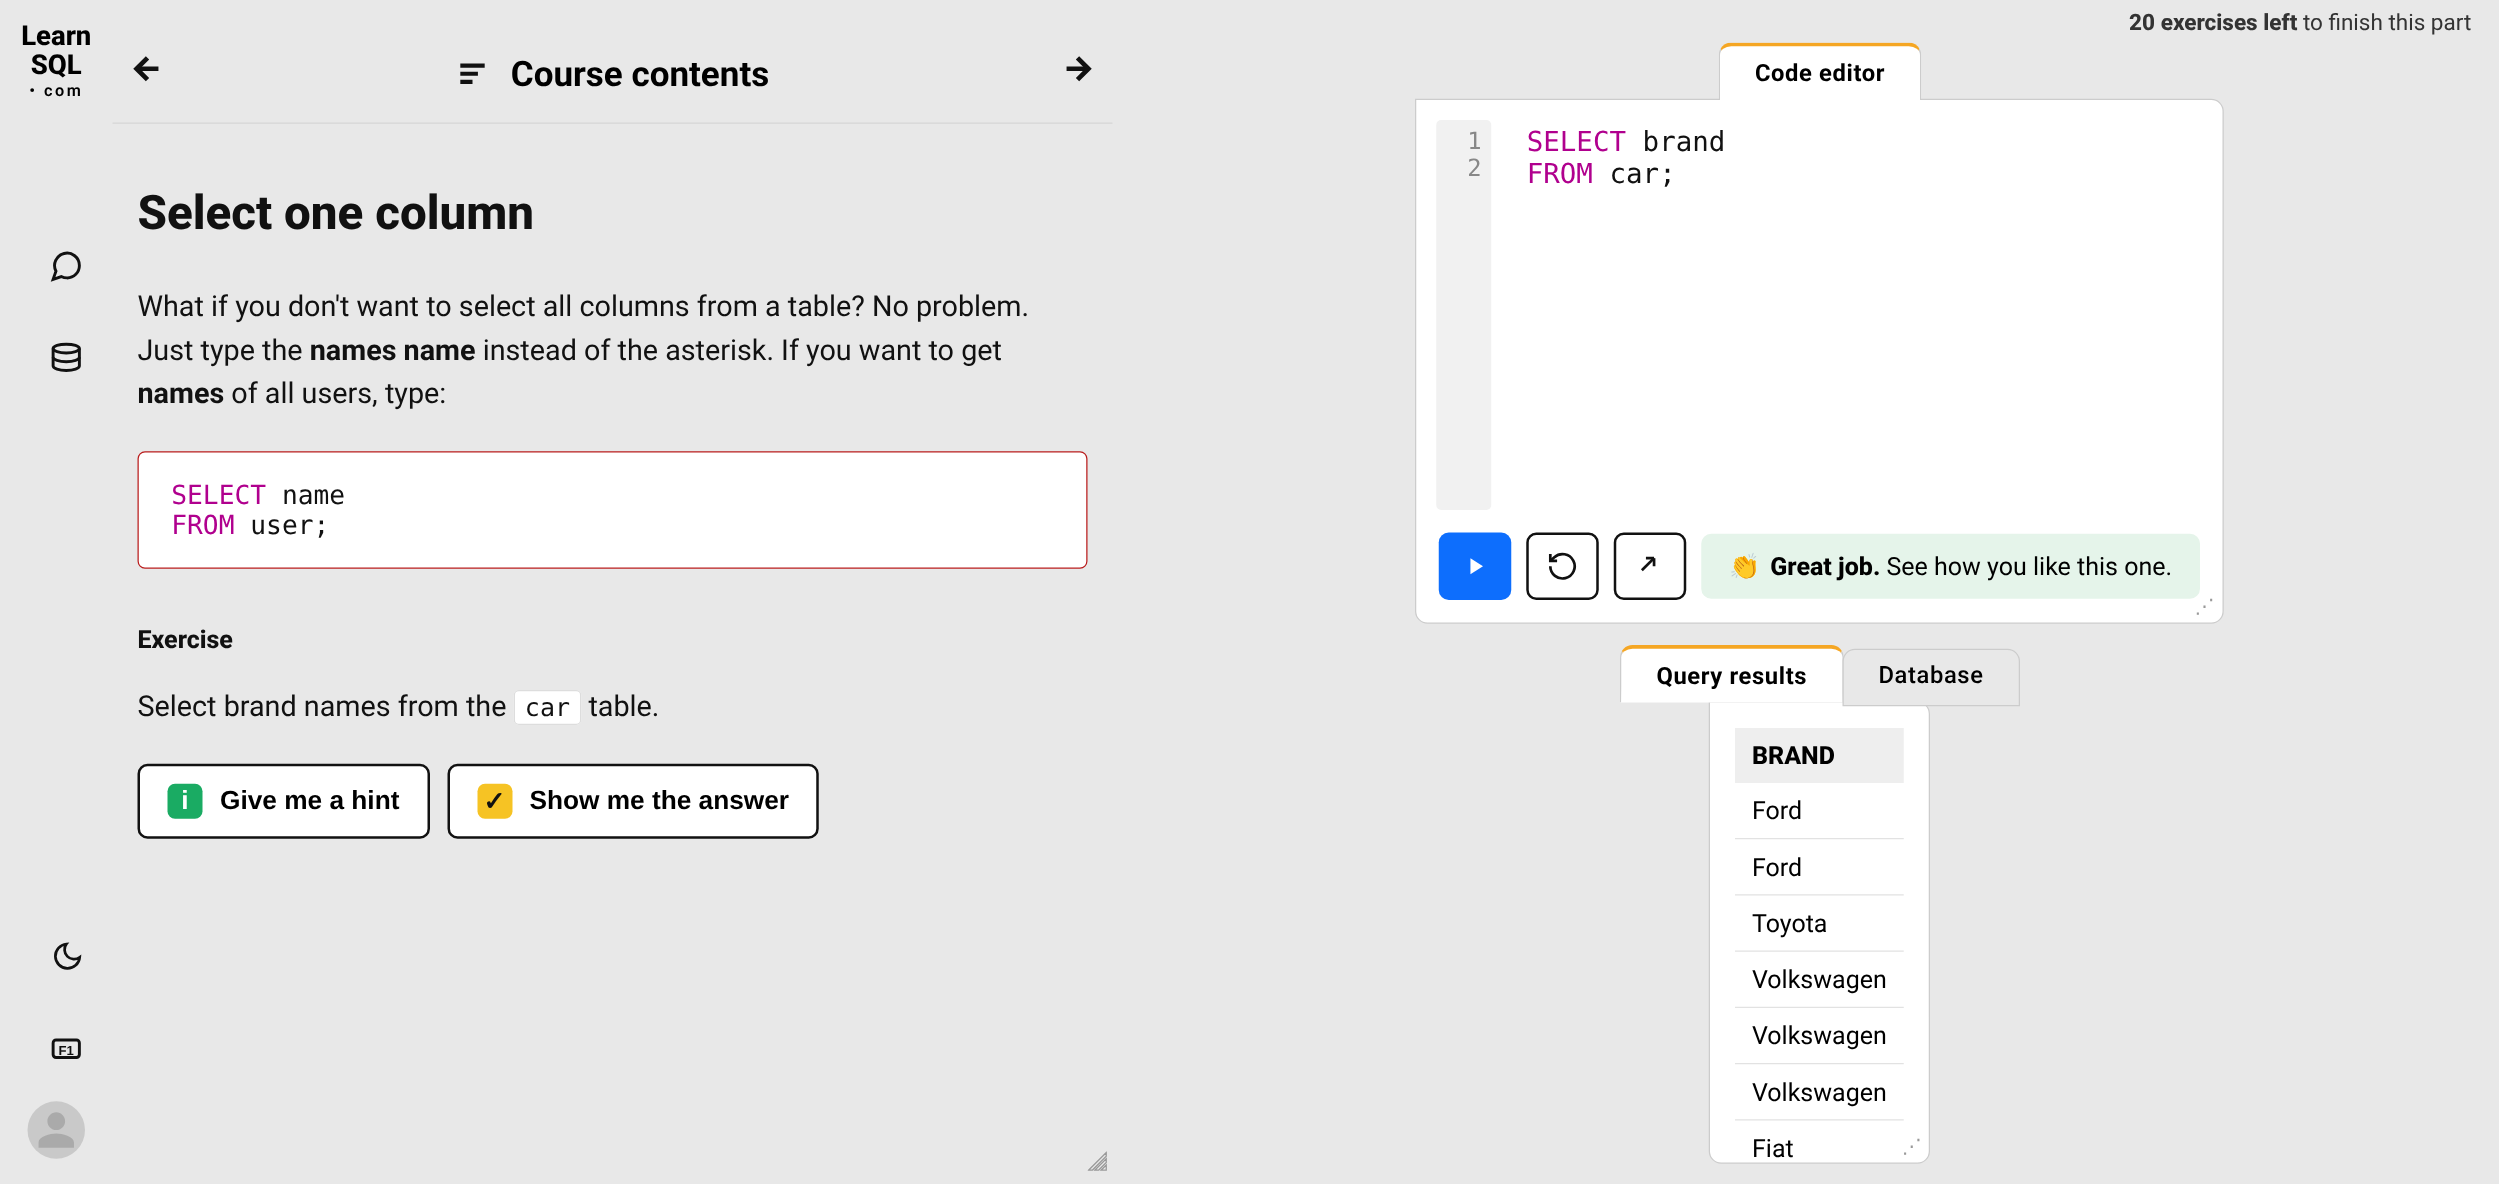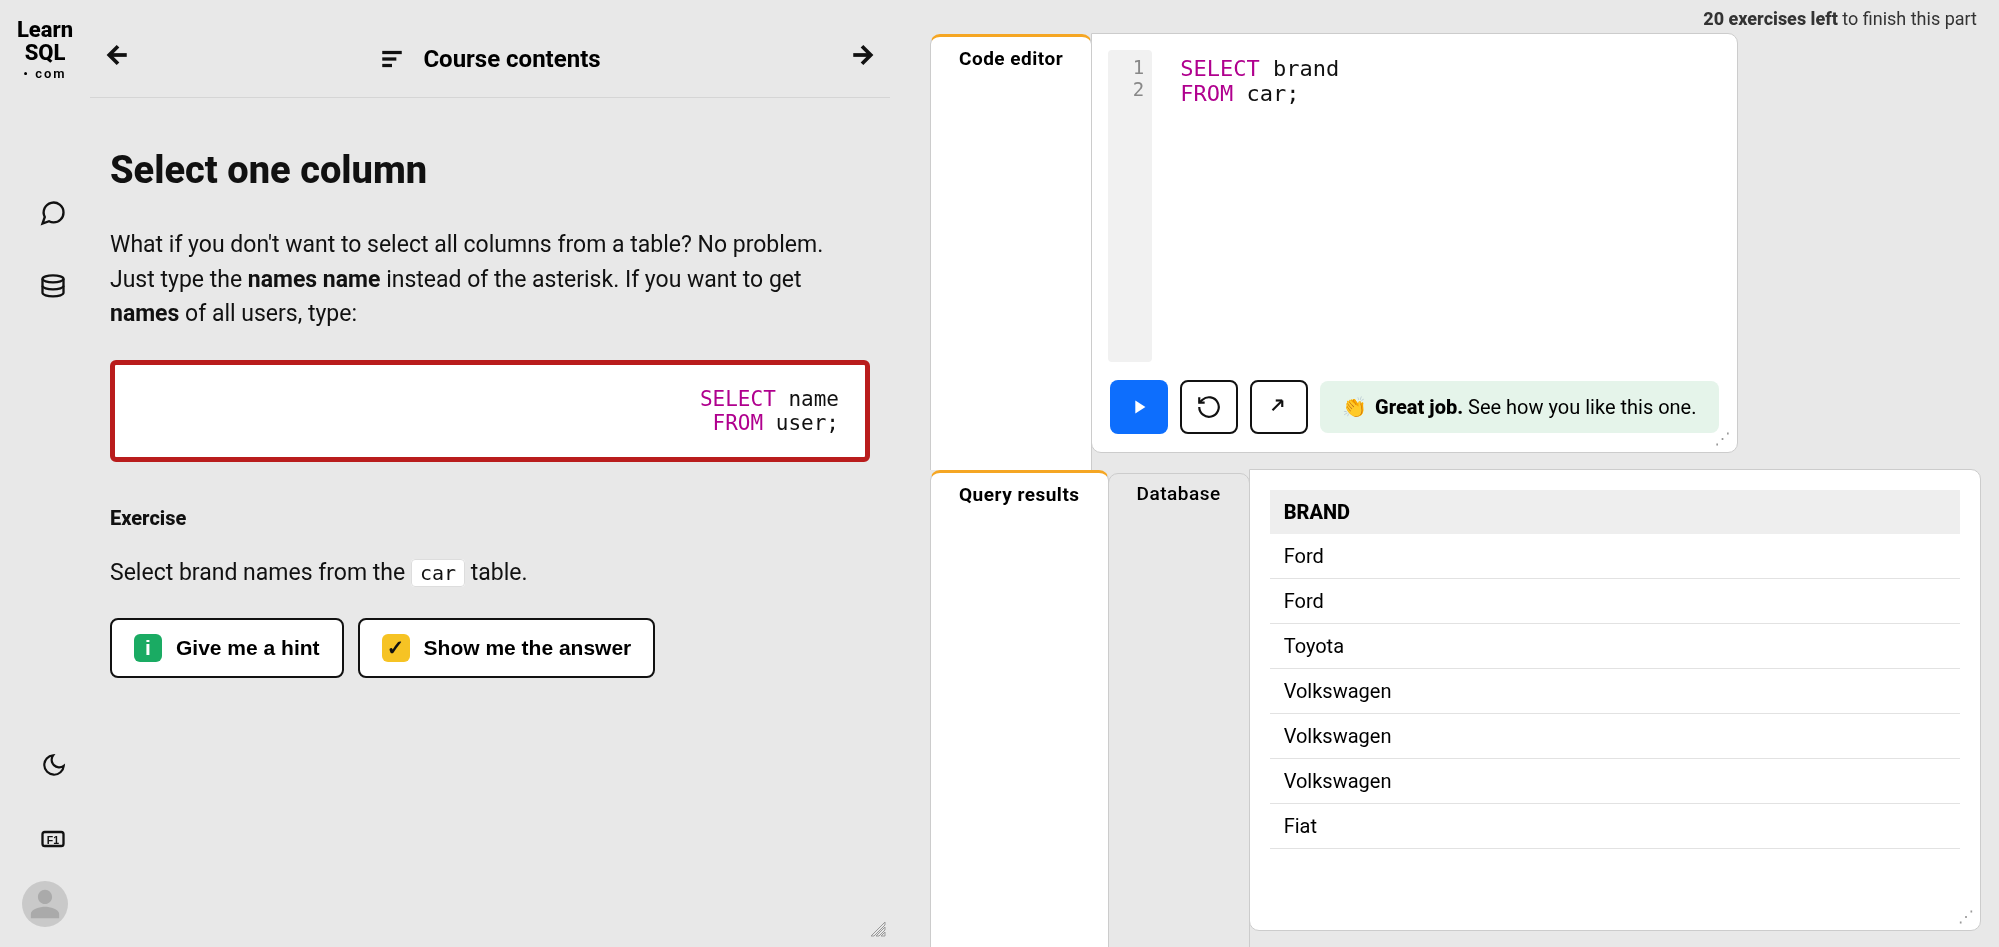--- a/index.html
+++ b/index.html
@@ -65,41 +65,40 @@
   .lesson-nav {
     display: flex;
     align-items: center;
     justify-content: space-between;
     padding: 0 8px 20px 8px;
     border-bottom: 1px solid #d5d5d5;
     margin-bottom: 50px;
   }
   .lesson-nav .nav-center {
     display: flex; align-items: center; gap: 18px;
-    font-size: 24px; font-weight: 700;
+    font-size: 28px; font-weight: 700;
     cursor: pointer;
   }
   .nav-arrow {
     font-size: 30px; font-weight: 800; cursor: pointer;
     width: 40px; text-align: center;
   }
   .lesson-body { padding: 0 20px; color:#111; }
   h1.title { font-size: 38px; font-weight: 800; margin-bottom: 36px; }
   p.para { font-size: 23px; line-height: 1.5; margin-bottom: 28px; }
   p.para b { font-weight: 700; }
   .codeblock {
     background: #fff;
-    border: 5px solid #b91c1c;
+    border: 1px solid #b91c1c;
     border-radius: 6px;
     padding: 22px 26px;
     font-family: "SFMono-Regular", Consolas, monospace;
     font-size: 21px;
     margin-bottom: 44px;
     white-space: pre;
-    text-align: right;
   }
   .codeblock .kw { color: #b0008e; }
   h2.subhead { font-size: 20px; font-weight: 800; margin-bottom: 26px; }
   .inline-code {
     background: #fff; border:1px solid #ddd; border-radius:4px;
     font-family: monospace; padding: 1px 8px; font-size: 20px;
   }
   .hint-row { display:flex; gap:14px; margin-top: 14px; }
   .hint-btn {
     display:flex; align-items:center; gap:14px;
@@ -161,21 +160,21 @@
   .tab.inactive {
     background: #e8e8e8;
     border-top: 1px solid #ccc;
     font-weight: 500;
     border-bottom: 1px solid #ccc;
     position: relative;
     top: 3px;
     padding-top: 8px;
     padding-bottom: 8px;
   }
-  .tab-wrap { display:flex; flex-direction:row; }
+  .tab-wrap { display:flex; flex-direction:column;align-items:center; }
 
   
   .editor-panel { min-height: 420px; display:flex; flex-direction:column; }
   .editor-body {
     display:flex;
     flex:1;
     padding: 16px 16px 0 0;
   }
   .gutter {
     width: 44px;

